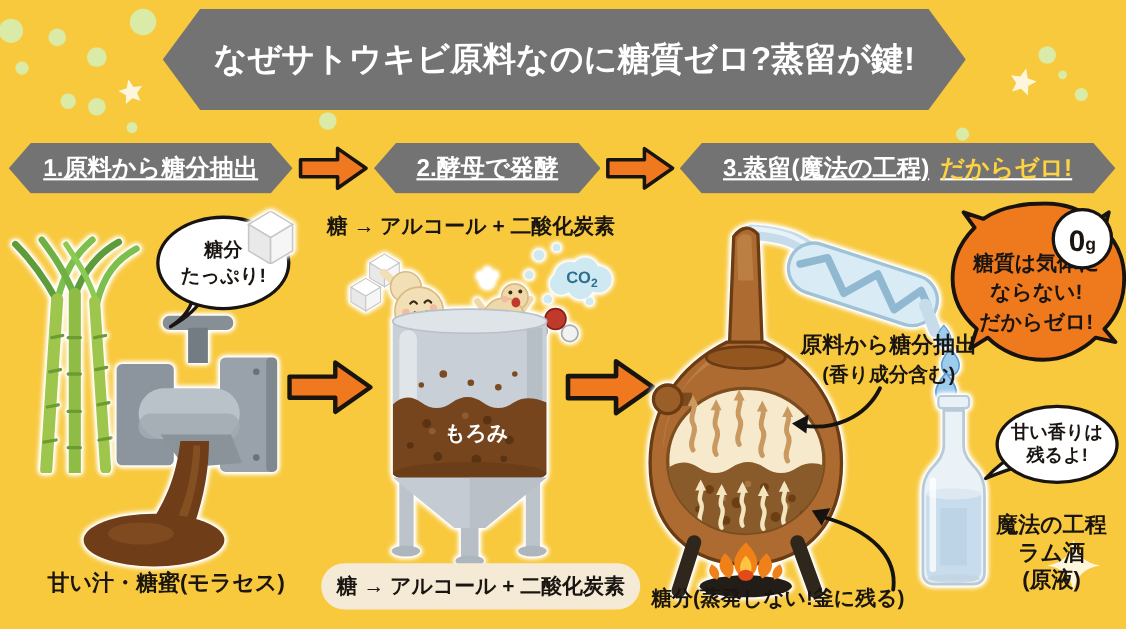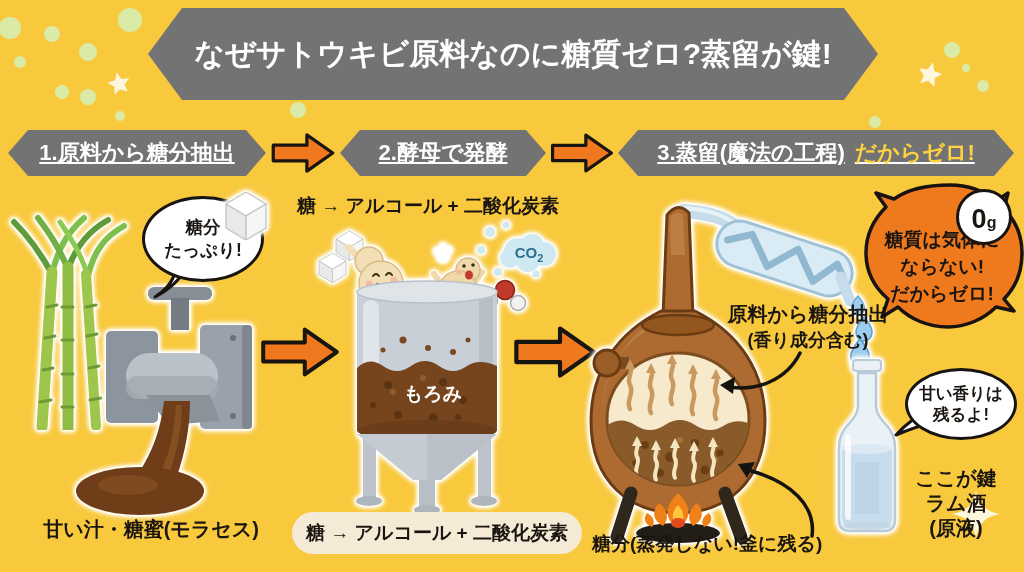--- a/index.html
+++ b/index.html
@@ -403,20 +403,20 @@
 
   <svg class="abs" style="left:894px;top:408px;" width="36" height="30" viewBox="0 0 36 30">
     <path d="M34,4 C22,8 12,16 2,27 C14,22 24,18 34,16 Z" fill="#fff" stroke="#181410" stroke-width="3" stroke-linejoin="round"></path>
   </svg>
   <div class="abs bubble" style="left:905px;top:368px;width:106px;height:66px;font-size:16.5px;">
     <div>甘い香りは</div>
     <div>残るよ!</div>
   </div>
 
   <div class="abs jp center" style="left:896px;top:466px;width:120px;font-size:20px;line-height:25px;">
-    <div>ここが鍵</div>
+    <div>魔法の工程</div>
     <div>ラム酒</div>
     <div>(原液)</div>
   </div>
 
   <div class="abs jp" style="left:592px;top:531px;width:290px;font-size:19px;">糖分(蒸発しない!釜に残る)</div>
 
 </div>
 
 </body></html>

